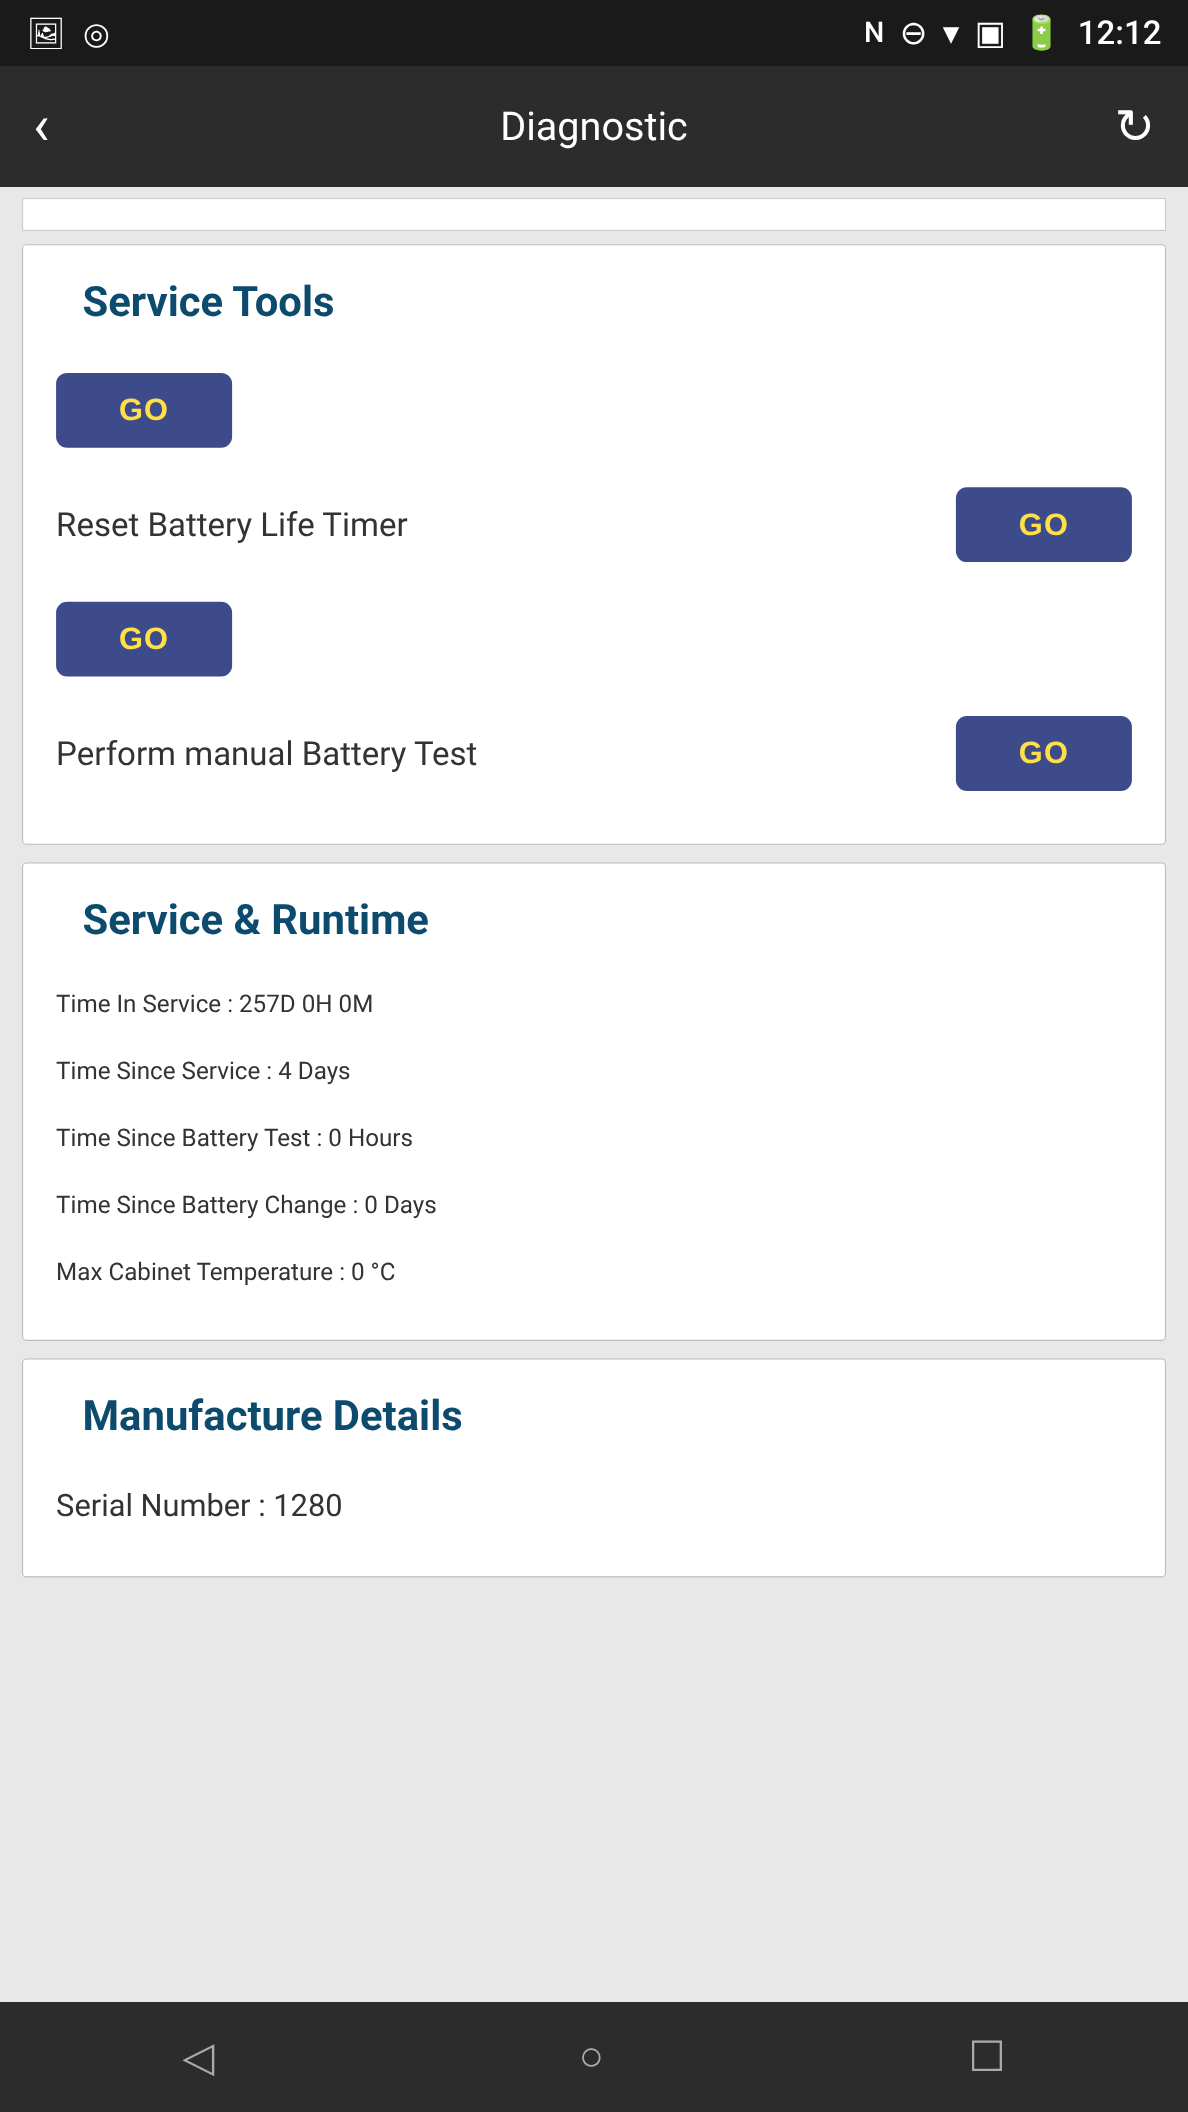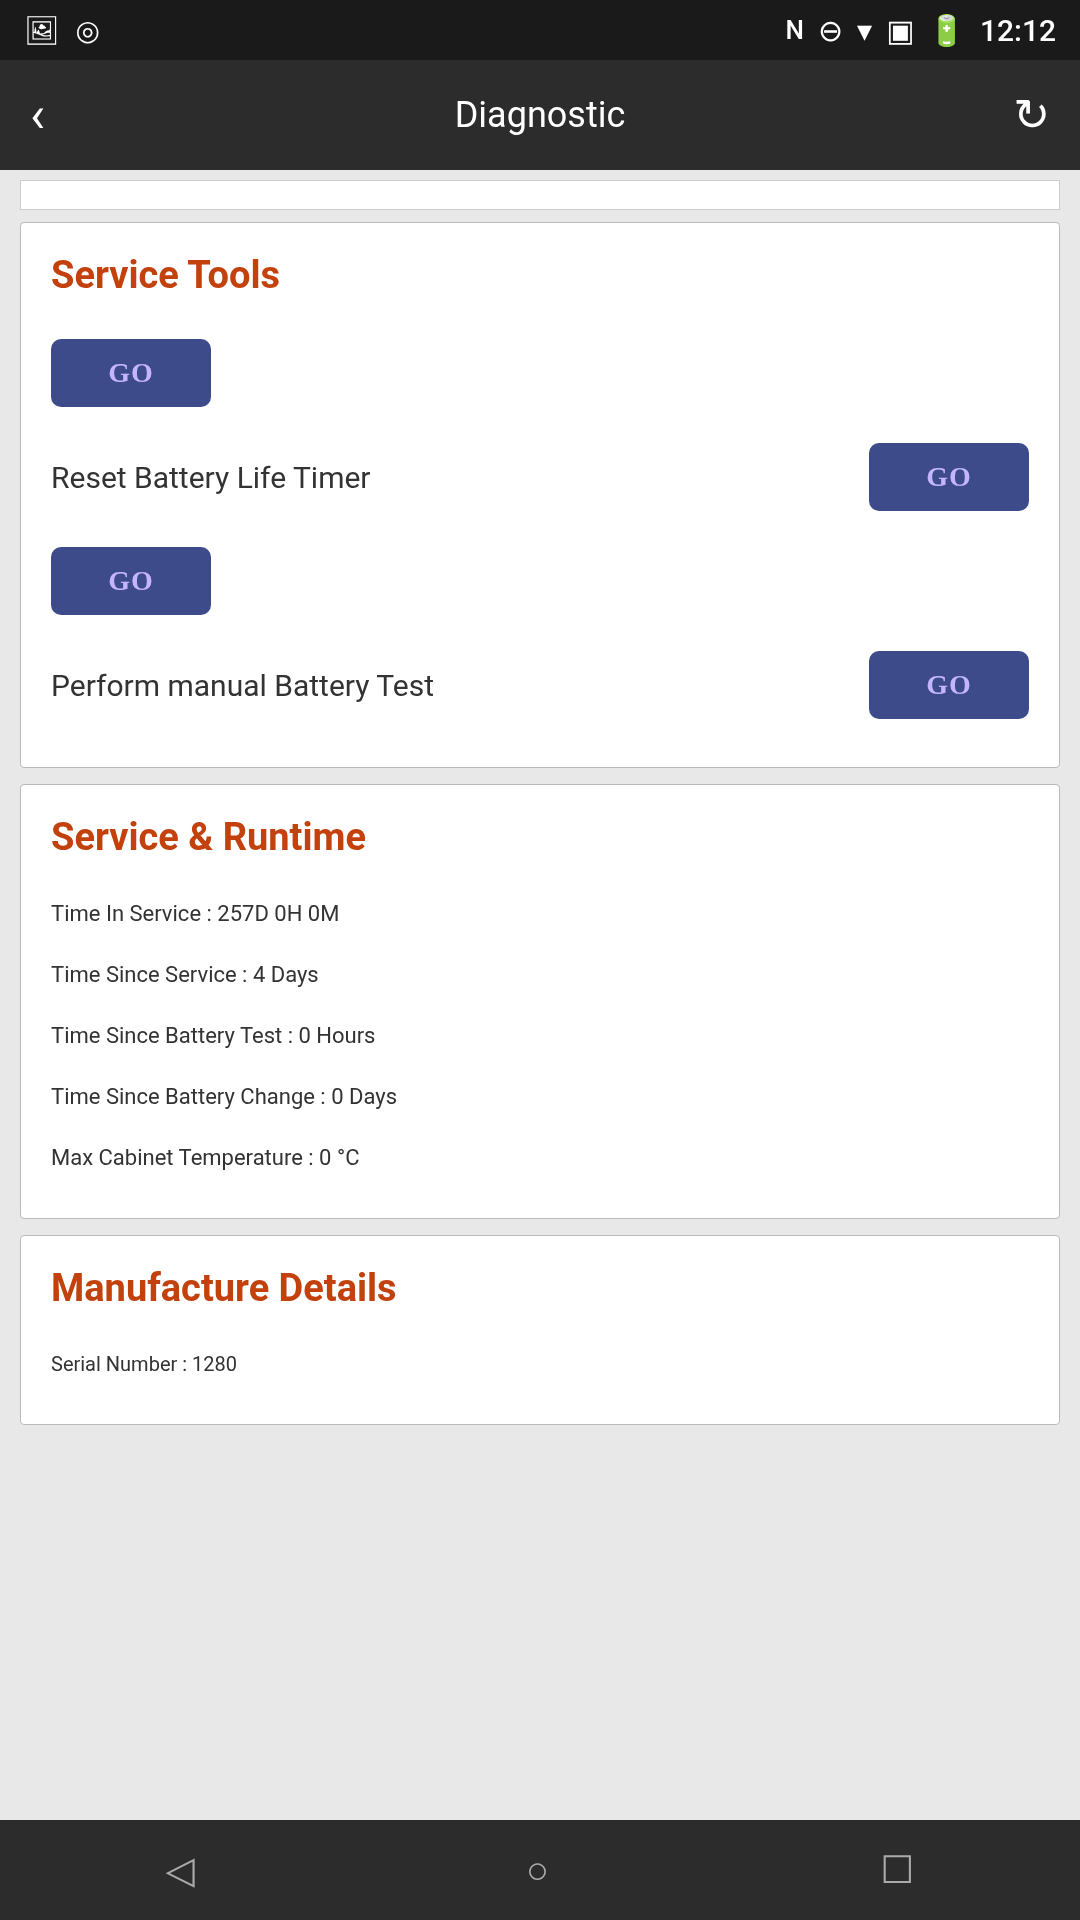--- a/index.html
+++ b/index.html
@@ -92,65 +92,65 @@
       background: white;
       border: 1px solid #bbb;
       border-radius: 4px;
       padding: 30px 30px 30px 30px;
       margin-bottom: 16px;
     }
 
     .card-title {
       font-size: 38px;
       font-weight: 700;
-      color: #c2410c;
+      color: #0c4a6e;
       margin-bottom: 24px;
+      margin-left: 24px;
     }
 
     
     .tool-row {
       display: flex;
       align-items: center;
       justify-content: space-between;
       padding: 18px 0;
       border-bottom: 0;
     }
 
     .tool-label {
       font-size: 30px;
       color: #333;
     }
 
     .go-button {
       background: #3d4b8a;
-      color: #c4b5fd;
+      color: #fde047;
       border: none;
       border-radius: 10px;
       font-size: 28px;
       font-weight: 600;
       padding: 18px 50px;
       cursor: pointer;
       letter-spacing: 1px;
       min-width: 160px;
       text-align: center;
-      font-family: Liberation Serif, serif;
     }
 
     
     .runtime-row {
       padding: 18px 0;
       font-size: 22px;
       color: #333;
       border-bottom: 0;
     }
 
     
     .manufacture-row {
       padding: 18px 0;
-      font-size: 20px;
+      font-size: 28px;
       color: #333;
     }
 
     
     .bottom-nav {
       background: #2c2c2c;
       height: 100px;
       display: flex;
       align-items: center;
       justify-content: space-around;

